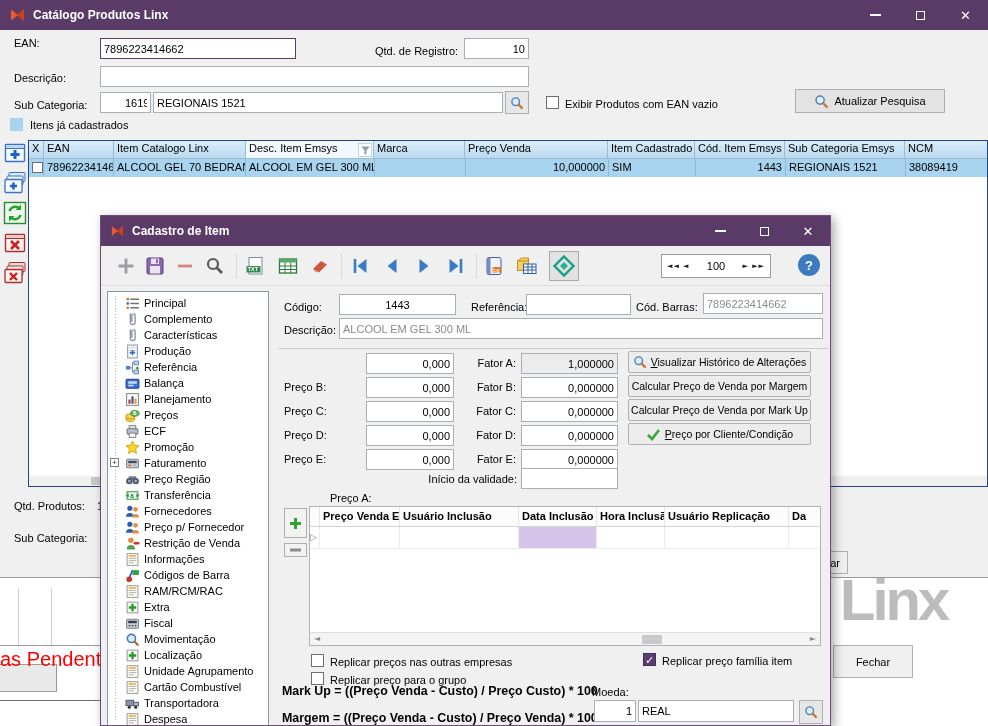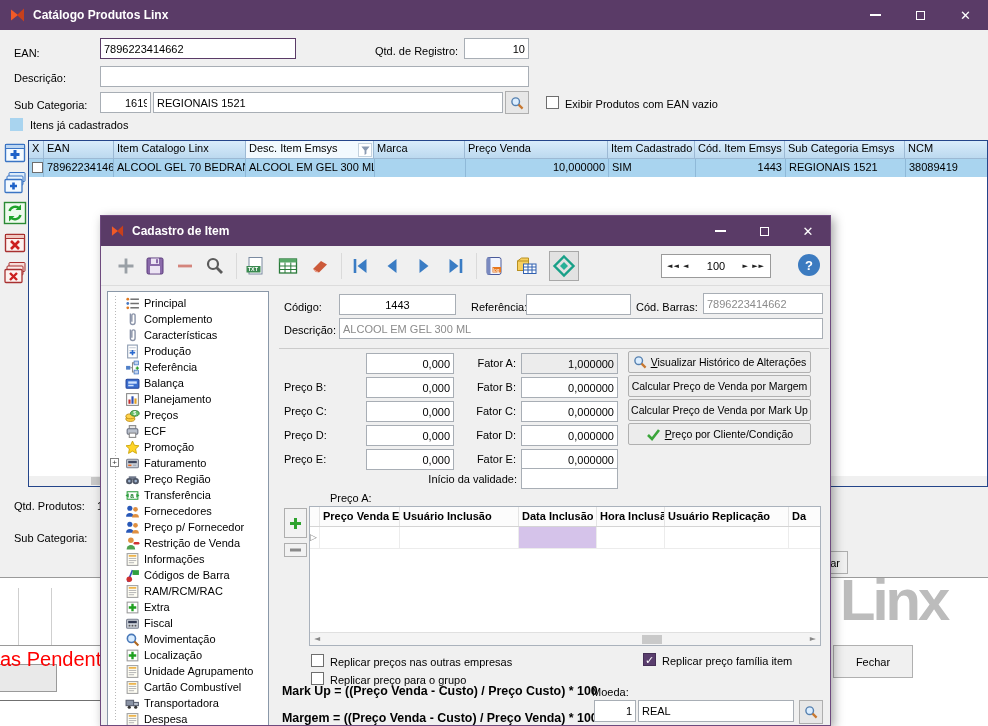--- a/index.html
+++ b/index.html
@@ -111,39 +111,48 @@
         <span class="win-btn">
             <span class="minbar"></span>
           </span>
         <span class="win-btn">
             <span class="maxbox"></span>
           </span>
         <span class="win-btn close glyph">✕</span>
       </span>
     </div>
 
-    <div class="lbl" style="left:14px;top:47px;">EAN:</div>
+    <div class="lbl" style="left:14px;top:37px;">EAN:</div>
     <input class="tinput focus" style="left: 100px; top: 38px; width: 196px; height: 21px;" value="7896223414662">
     <div class="lbl" style="left:375px;top:45px;">Qtd. de Registro:</div>
     <input class="tinput right" style="left: 464px; top: 38px; width: 65px; height: 21px;" value="10">
     <div class="lbl" style="left:14px;top:72px;">Descrição:</div>
     <input class="tinput" style="left: 100px; top: 66px; width: 429px; height: 21px;" value="">
     <div class="lbl" style="left:14px;top:99px;">Sub Categoria:</div>
     <input class="tinput right" style="left: 100px; top: 92px; width: 51px; height: 21px;" value="1619">
     <input class="tinput" style="left: 153px; top: 92px; width: 350px; height: 21px;" value="REGIONAIS 1521">
     <button class="btn" style="left:505px;top:91px;width:24px;height:23px;">
         <span style="display:flex;">
           <svg width="14" height="14" viewBox="0 0 14 14">
             <circle cx="5.7" cy="5.7" r="3.8" fill="#dceeff" stroke="#5580b0" stroke-width="1.4"></circle>
             <path d="M8.6 8.6 L12.6 12.6" stroke="#c87830" stroke-width="2.2"></path>
           </svg>
         </span>
       </button>
     <div class="checkbox" style="left:546px;top:96px;"></div>
     <div class="lbl" style="left:565px;top:98px;">Exibir Produtos com EAN vazio</div>
+    <button class="btn" style="left:795px;top:89px;width:150px;height:24px;background:#e3e3e3;">
+      <span style="display:flex;">
+          <svg width="15" height="15" viewBox="0 0 14 14">
+            <circle cx="5.7" cy="5.7" r="3.8" fill="#dceeff" stroke="#5580b0" stroke-width="1.4"></circle>
+            <path d="M8.6 8.6 L12.6 12.6" stroke="#c87830" stroke-width="2.2"></path>
+          </svg>
+        </span>
+      <span>Atualizar Pesquisa</span>
+    </button>
 
     <div class="abs" style="left:10px;top:118px;width:13px;height:13px;background:#a9d4ef;"></div>
     <div class="lbl" style="left:30px;top:119px;">Itens já cadastrados</div>
 
     <div id="main-left-strip">
         <div class="strip-btn" style="top: 140px;">
           <span style="display: flex; align-items: center; justify-content: center;">
             <svg width="24" height="24" viewBox="0 0 24 24">
               <rect x="2.5" y="3.5" width="19" height="17" rx="1" fill="#f4faff" stroke="#3a74c4" stroke-width="1.4"></rect>
               <rect x="2.5" y="3.5" width="19" height="4" fill="#bcd6f2" stroke="#3a74c4"></rect>

